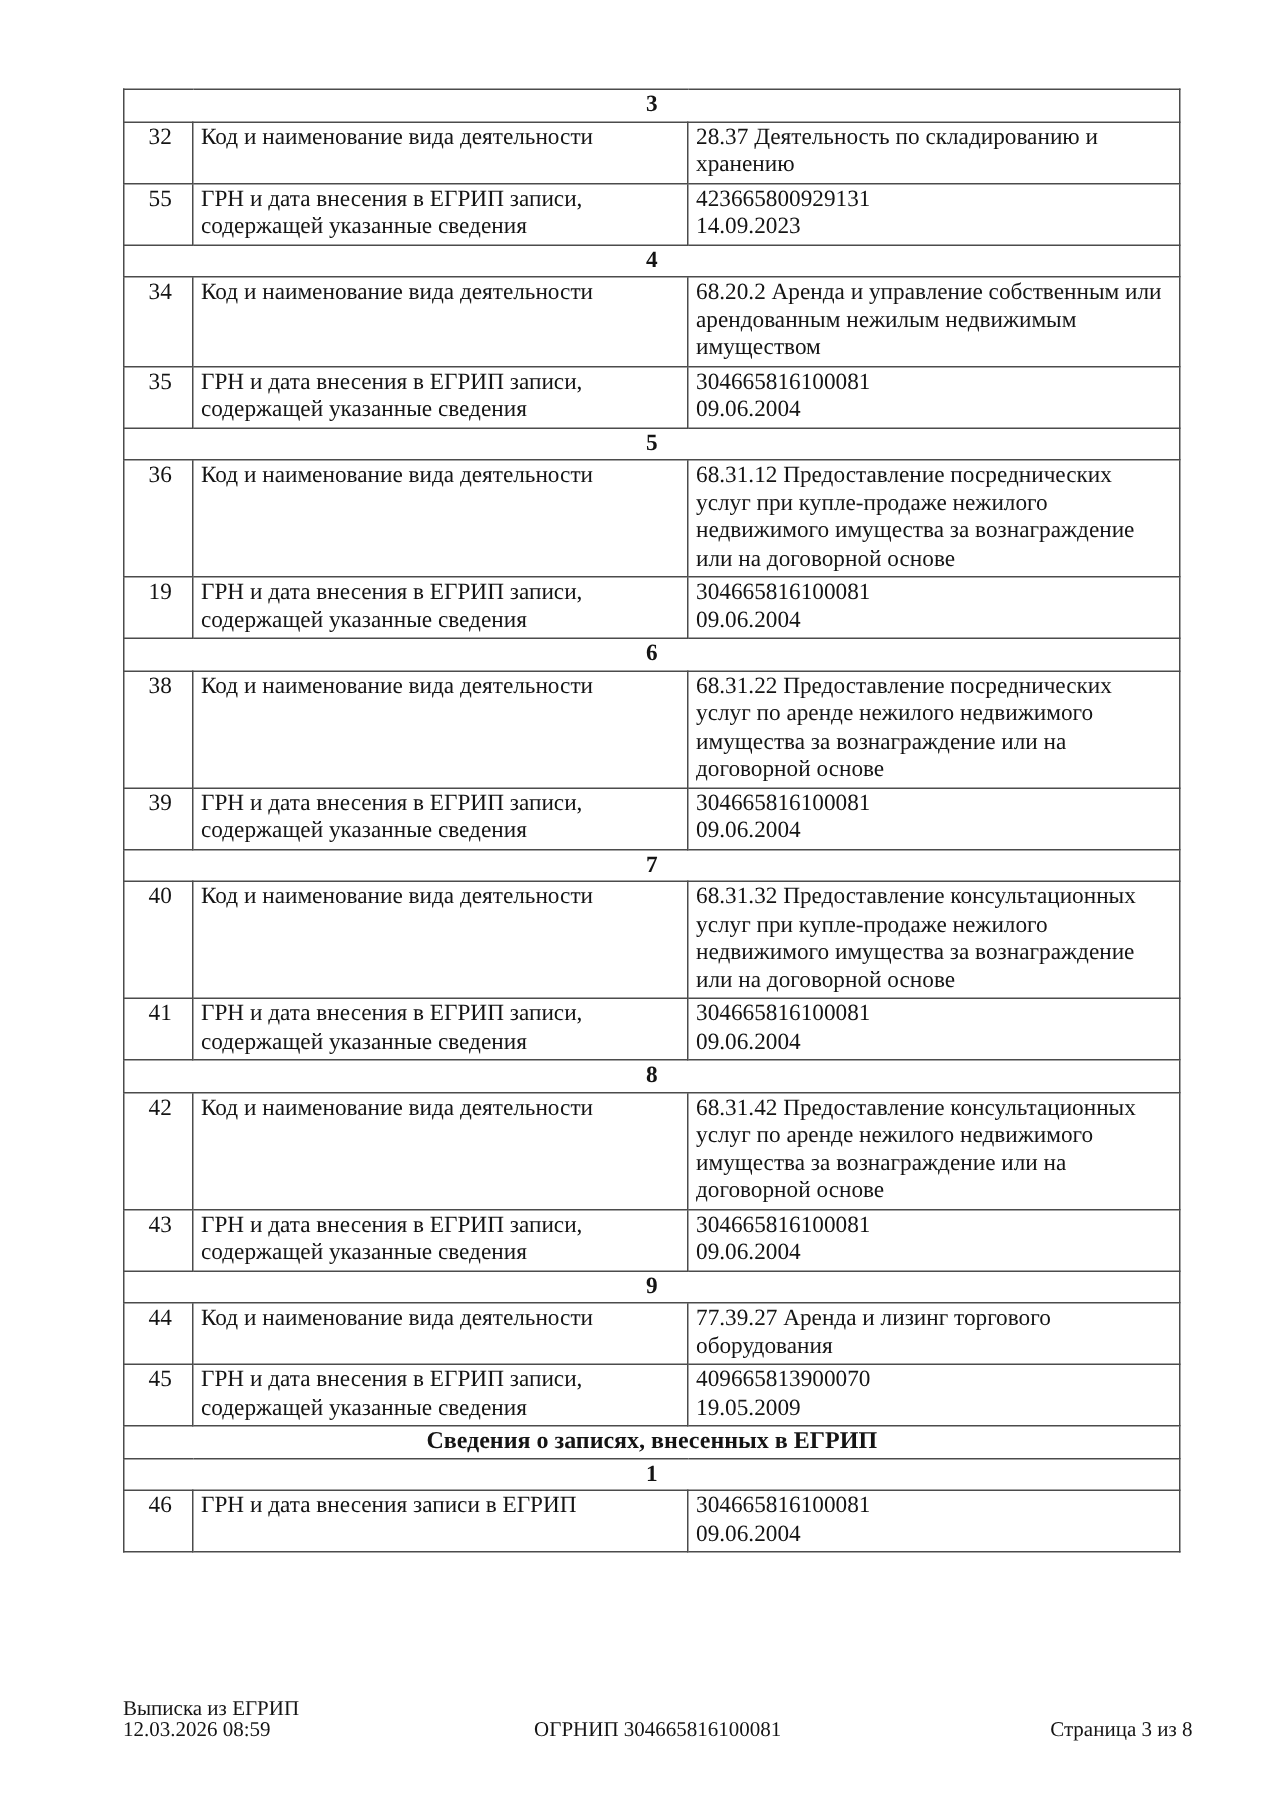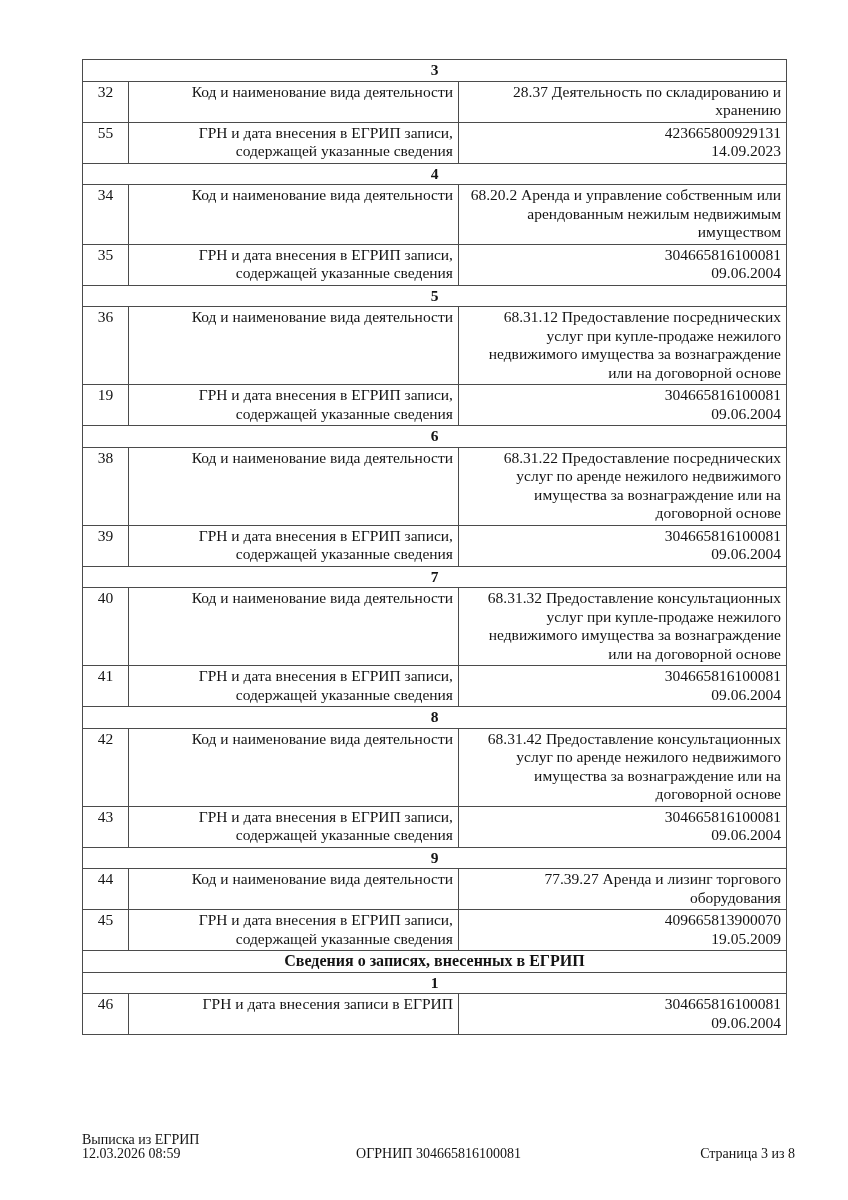--- a/index.html
+++ b/index.html
@@ -21,25 +21,24 @@
     border-collapse: collapse;
     table-layout: fixed;
   }
   td.cell {
     border: 1px solid #4b4b4b;
     vertical-align: top;
     padding: 1px 5px 2px 5px;
     font-size: 15.5px;
     line-height: 18.5px;
     word-wrap: break-word;
-    text-align: right;
   }
   td.num {
-    text-align: center;
-    padding-left: 2px;
+    text-align: left;
+    padding-left: 16px;
     padding-right: 2px;
   }
   td.sec-num {
     text-align: center;
     font-weight: 700;
     padding-top: 1px;
     padding-bottom: 1px;
   }
   td.sec-title {
     text-align: center;

